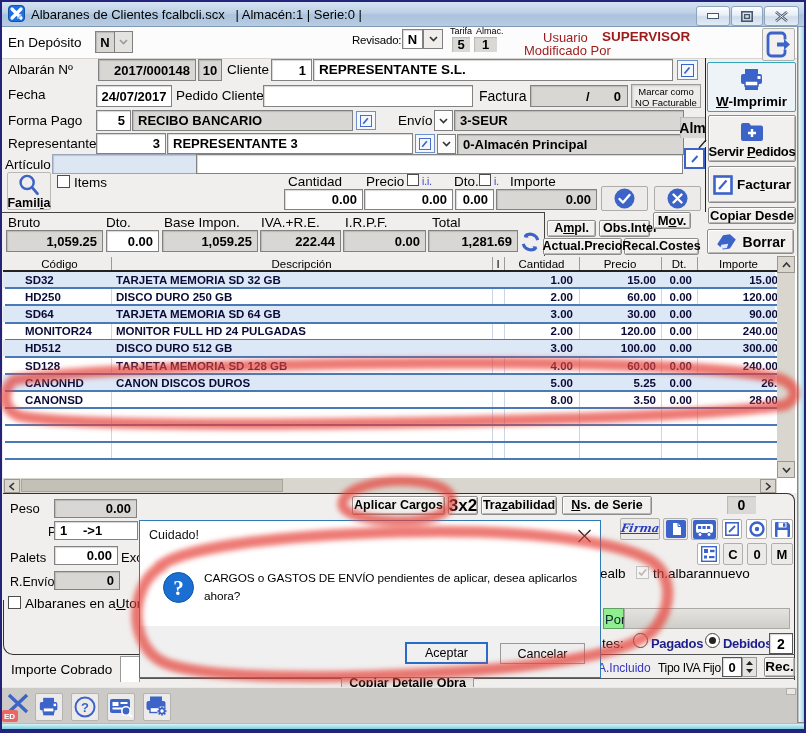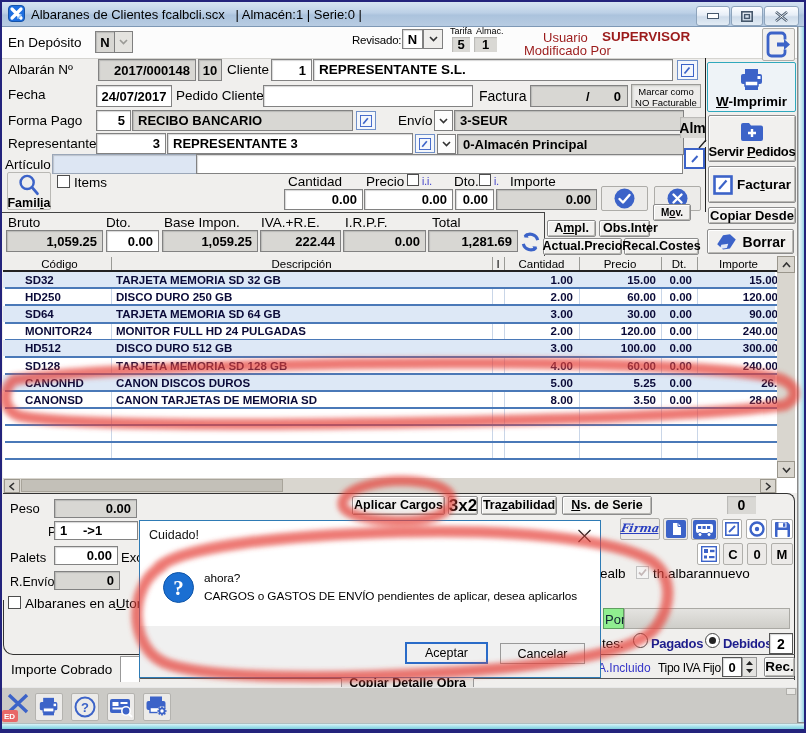--- a/index.html
+++ b/index.html
@@ -232,21 +232,21 @@
   <svg class="abs" style="left:519px;top:230px;" width="23" height="24" viewBox="0 0 24 24">
     <path d="M19.5 10 A8 8 0 0 0 6 6.2" fill="none" stroke="#3c63c8" stroke-width="3.2"></path>
     <path d="M7.5 2.5 L5 7 L10 7.5 Z" fill="#3c63c8"></path>
     <path d="M4.5 14 A8 8 0 0 0 18 17.8" fill="none" stroke="#3c63c8" stroke-width="3.2"></path>
     <path d="M16.5 21.5 L19 17 L14 16.5 Z" fill="#3c63c8"></path>
   </svg>
   <div class="btn" style="left:547px;top:220px;width:49px;height:17px;font-size:12.5px;">
       <span><span>A</span><u>m</u><span>pl.</span></span>
     </div>
   <div class="btn" style="left:599px;top:220px;width:51px;height:17px;font-size:12.5px;justify-content:flex-start;padding-left:3px;">Obs.Inter</div>
-  <div class="btn" style="left:653px;top:204px;width:38px;height:17px;font-size:10px;">
+  <div class="btn" style="left:653px;top:212px;width:38px;height:17px;font-size:13px;">
       <span><span>M</span><u>o</u><span>v.</span></span>
     </div>
   <div class="btn" style="left:543px;top:238px;width:79px;height:17px;font-size:12.5px;">Actual.Precio</div>
   <div class="btn" style="left:624px;top:238px;width:75px;height:17px;font-size:12.5px;">Recal.Costes</div>
 
   <div class="abs" style="left:705px;top:58px;width:1px;height:84px;background:#222;"></div>
   <svg class="abs" style="left:698px;top:140px;" width="9" height="9" viewBox="0 0 9 9">
       <path d="M8 0 L1 8" stroke="#222" stroke-width="1.4"></path>
     </svg>
   <div class="abs" style="left:705px;top:147px;width:1px;height:65px;background:#222;"></div>
@@ -376,21 +376,20 @@
         <div class="gc" style="position: absolute; left: 5px; width: 103px; text-align: left; padding-left: 17px; padding-right: 0px; box-sizing: border-box;">CANONHD</div>
         <div class="gc" style="position: absolute; left: 108px; width: 381px; text-align: left; padding-left: 5px; padding-right: 0px; box-sizing: border-box;">CANON DISCOS DUROS</div>
         <div class="gc" style="position: absolute; left: 501px; width: 75px; text-align: right; padding-left: 0px; padding-right: 6px; box-sizing: border-box;">5.00</div>
         <div class="gc" style="position: absolute; left: 576px; width: 82px; text-align: right; padding-left: 0px; padding-right: 5px; box-sizing: border-box;">5.25</div>
         <div class="gc" style="position: absolute; left: 658px; width: 36px; text-align: right; padding-left: 0px; padding-right: 5px; box-sizing: border-box;">0.00</div>
         <div class="gc" style="position: absolute; left: 706px; width: 83px; text-align: right; padding-left: 0px; padding-right: 2px; box-sizing: border-box;">26.25</div>
       </div>
       <div class="gline" style="top: 389.9px;"></div>
       <div class="grow" style="left: 3px; top: 391.7px;">
         <div class="gc" style="position: absolute; left: 5px; width: 103px; text-align: left; padding-left: 17px; padding-right: 0px; box-sizing: border-box;">CANONSD</div>
-        <div class="gc" style="position: absolute; left: 108px; width: 381px; text-align: left; padding-left: 5px; padding-right: 0px; box-sizing: border-box;">CANON TARJETAS DE MEMORIA SD</div>
         <div class="gc" style="position: absolute; left: 501px; width: 75px; text-align: right; padding-left: 0px; padding-right: 6px; box-sizing: border-box;">8.00</div>
         <div class="gc" style="position: absolute; left: 576px; width: 82px; text-align: right; padding-left: 0px; padding-right: 5px; box-sizing: border-box;">3.50</div>
         <div class="gc" style="position: absolute; left: 658px; width: 36px; text-align: right; padding-left: 0px; padding-right: 5px; box-sizing: border-box;">0.00</div>
         <div class="gc" style="position: absolute; left: 694px; width: 83px; text-align: right; padding-left: 0px; padding-right: 2px; box-sizing: border-box;">28.00</div>
       </div>
       <div class="gline" style="top: 407px;"></div>
       <div class="gline" style="top: 424.1px;"></div>
       <div class="gline" style="top: 441.2px;"></div>
       <div class="gline" style="top: 458.3px;"></div>
     </div>
@@ -587,22 +586,22 @@
   <div id="dialog">
     <span style="position:absolute;left:9px;top:7px;font-size:12.5px;color:#111;">Cuidado!</span>
     <svg style="position:absolute;right:8px;top:8px;" width="15" height="14" viewBox="0 0 15 14">
       <path d="M1.5 1 L13.5 13 M13.5 1 L1.5 13" stroke="#222" stroke-width="1.3"></path>
     </svg>
     <svg style="position:absolute;left:23px;top:51px;" width="31" height="31" viewBox="0 0 31 31">
       <circle cx="15.5" cy="15.5" r="15" fill="#1b6fd2" stroke="#0f55a8" stroke-width="1"></circle>
       <text x="15.5" y="22.5" text-anchor="middle" font-family="Liberation Serif,serif" font-size="21" font-weight="bold" fill="#fff">?</text>
     </svg>
     <div style="position:absolute;left:64px;top:49px;font-size:11.8px;color:#000;line-height:17.5px;white-space:nowrap;letter-spacing:-0.1px;">
+      <div>CARGOS o GASTOS DE ENVÍO pendientes de aplicar, desea aplicarlos</div>
       <div>ahora?</div>
-      <div>CARGOS o GASTOS DE ENVÍO pendientes de aplicar, desea aplicarlos</div>
     </div>
     <div id="dlg-footer">
       <div class="dlgbtn" style="left:265px;top:16px;width:83px;height:22px;border:2px solid #2a6bc8;background:#f0f0f0;">Aceptar</div>
       <div class="dlgbtn" style="left:360px;top:17px;width:85px;height:21px;">Cancelar</div>
     </div>
   </div>
 
   <svg id="ink" width="806" height="733" viewBox="0 0 806 733">
     <defs>
         <filter id="soft" x="-20%" y="-20%" width="140%" height="140%">

